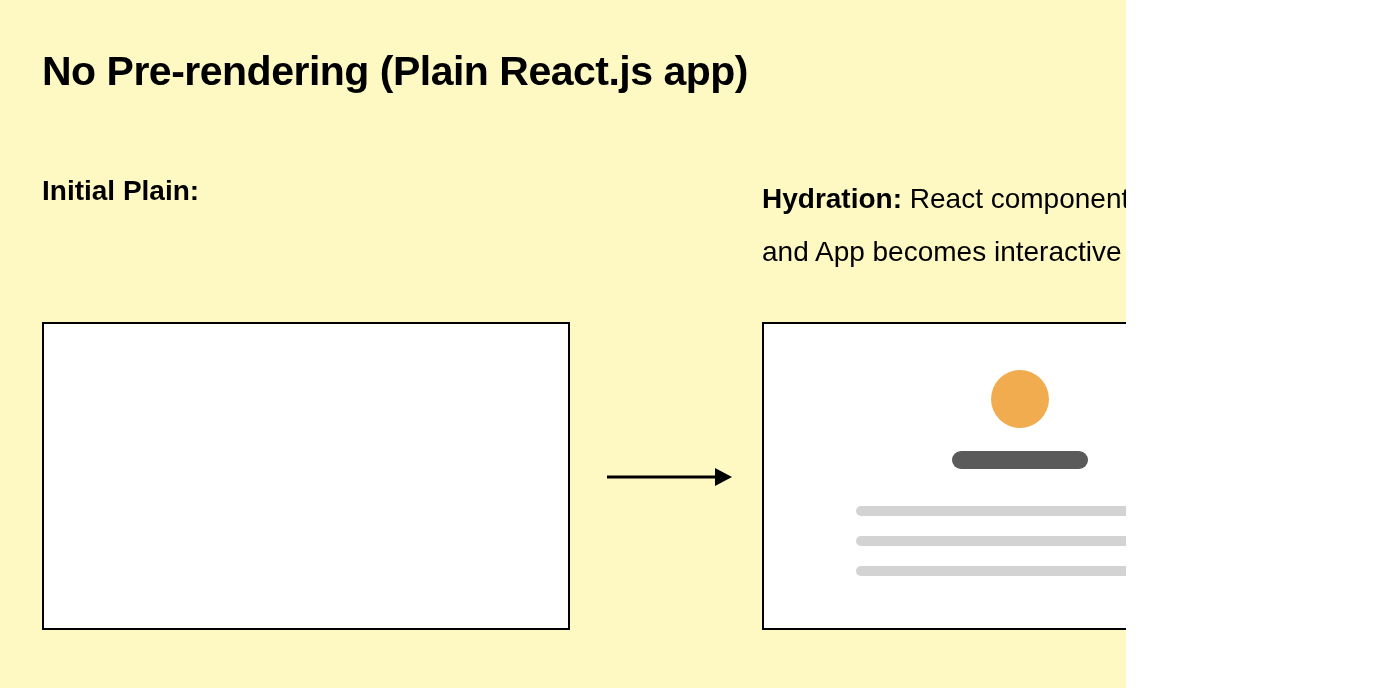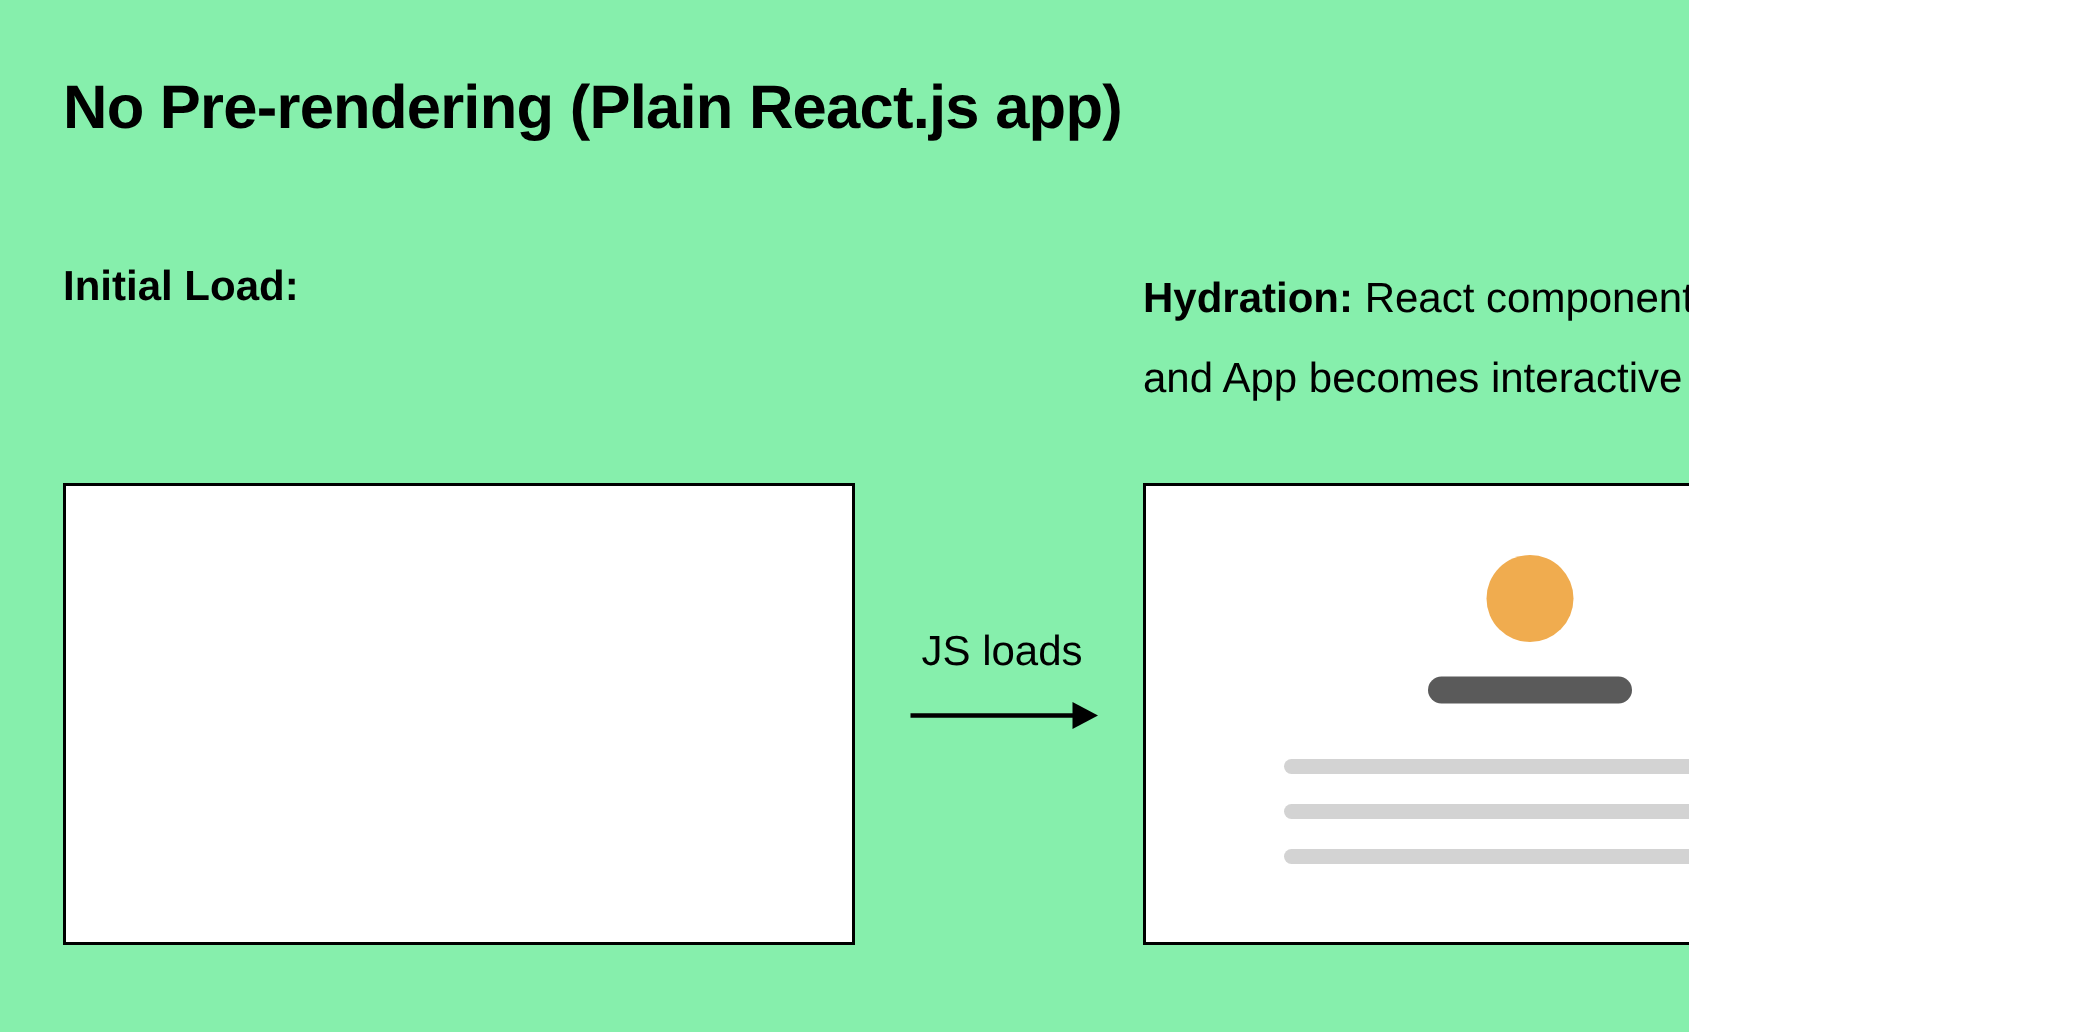--- a/index.html
+++ b/index.html
@@ -4,21 +4,21 @@
 <style>
   html, body {
     margin: 0;
     padding: 0;
     background: #ffffff;
   }
   .canvas {
     position: relative;
     width: 1126px;
     height: 688px;
-    background: #86efac;
+    background: #fef9c3;
     font-family: "Liberation Sans", sans-serif;
     color: #000000;
     overflow: hidden;
   }
   .title {
     position: absolute;
     left: 42px;
     top: 48px;
     margin: 0;
     font-size: 41px;
@@ -91,29 +91,28 @@
   .skel-line3 { left: 92px; top: 242px; width: 280px; }
 </style>
 </head>
 <body>
 
 <div class="canvas">
 
   <h1 class="title">No Pre-rendering (Plain React.js app)</h1>
 
   <div class="text-block text-left">
-    <div class="bold">Initial Load:</div>
+    <div class="bold">Initial Plain:</div>
   </div>
 
   <div class="text-block text-right">
     <span class="bold">Hydration:</span>
     <span>React components are initialized and App becomes interactive</span>
   </div>
 
-  <div class="arrow-label">JS loads</div>
 
   <svg class="arrow-svg" width="128" height="32" viewBox="0 0 128 32">
     <line x1="2" y1="16" x2="113" y2="16" stroke="#000000" stroke-width="3"></line>
     <polygon points="110,7 127,16 110,25" fill="#000000"></polygon>
   </svg>
 
   <div class="frame frame-left"></div>
 
   <div class="frame frame-right">
     <div class="skel skel-circle"></div>

